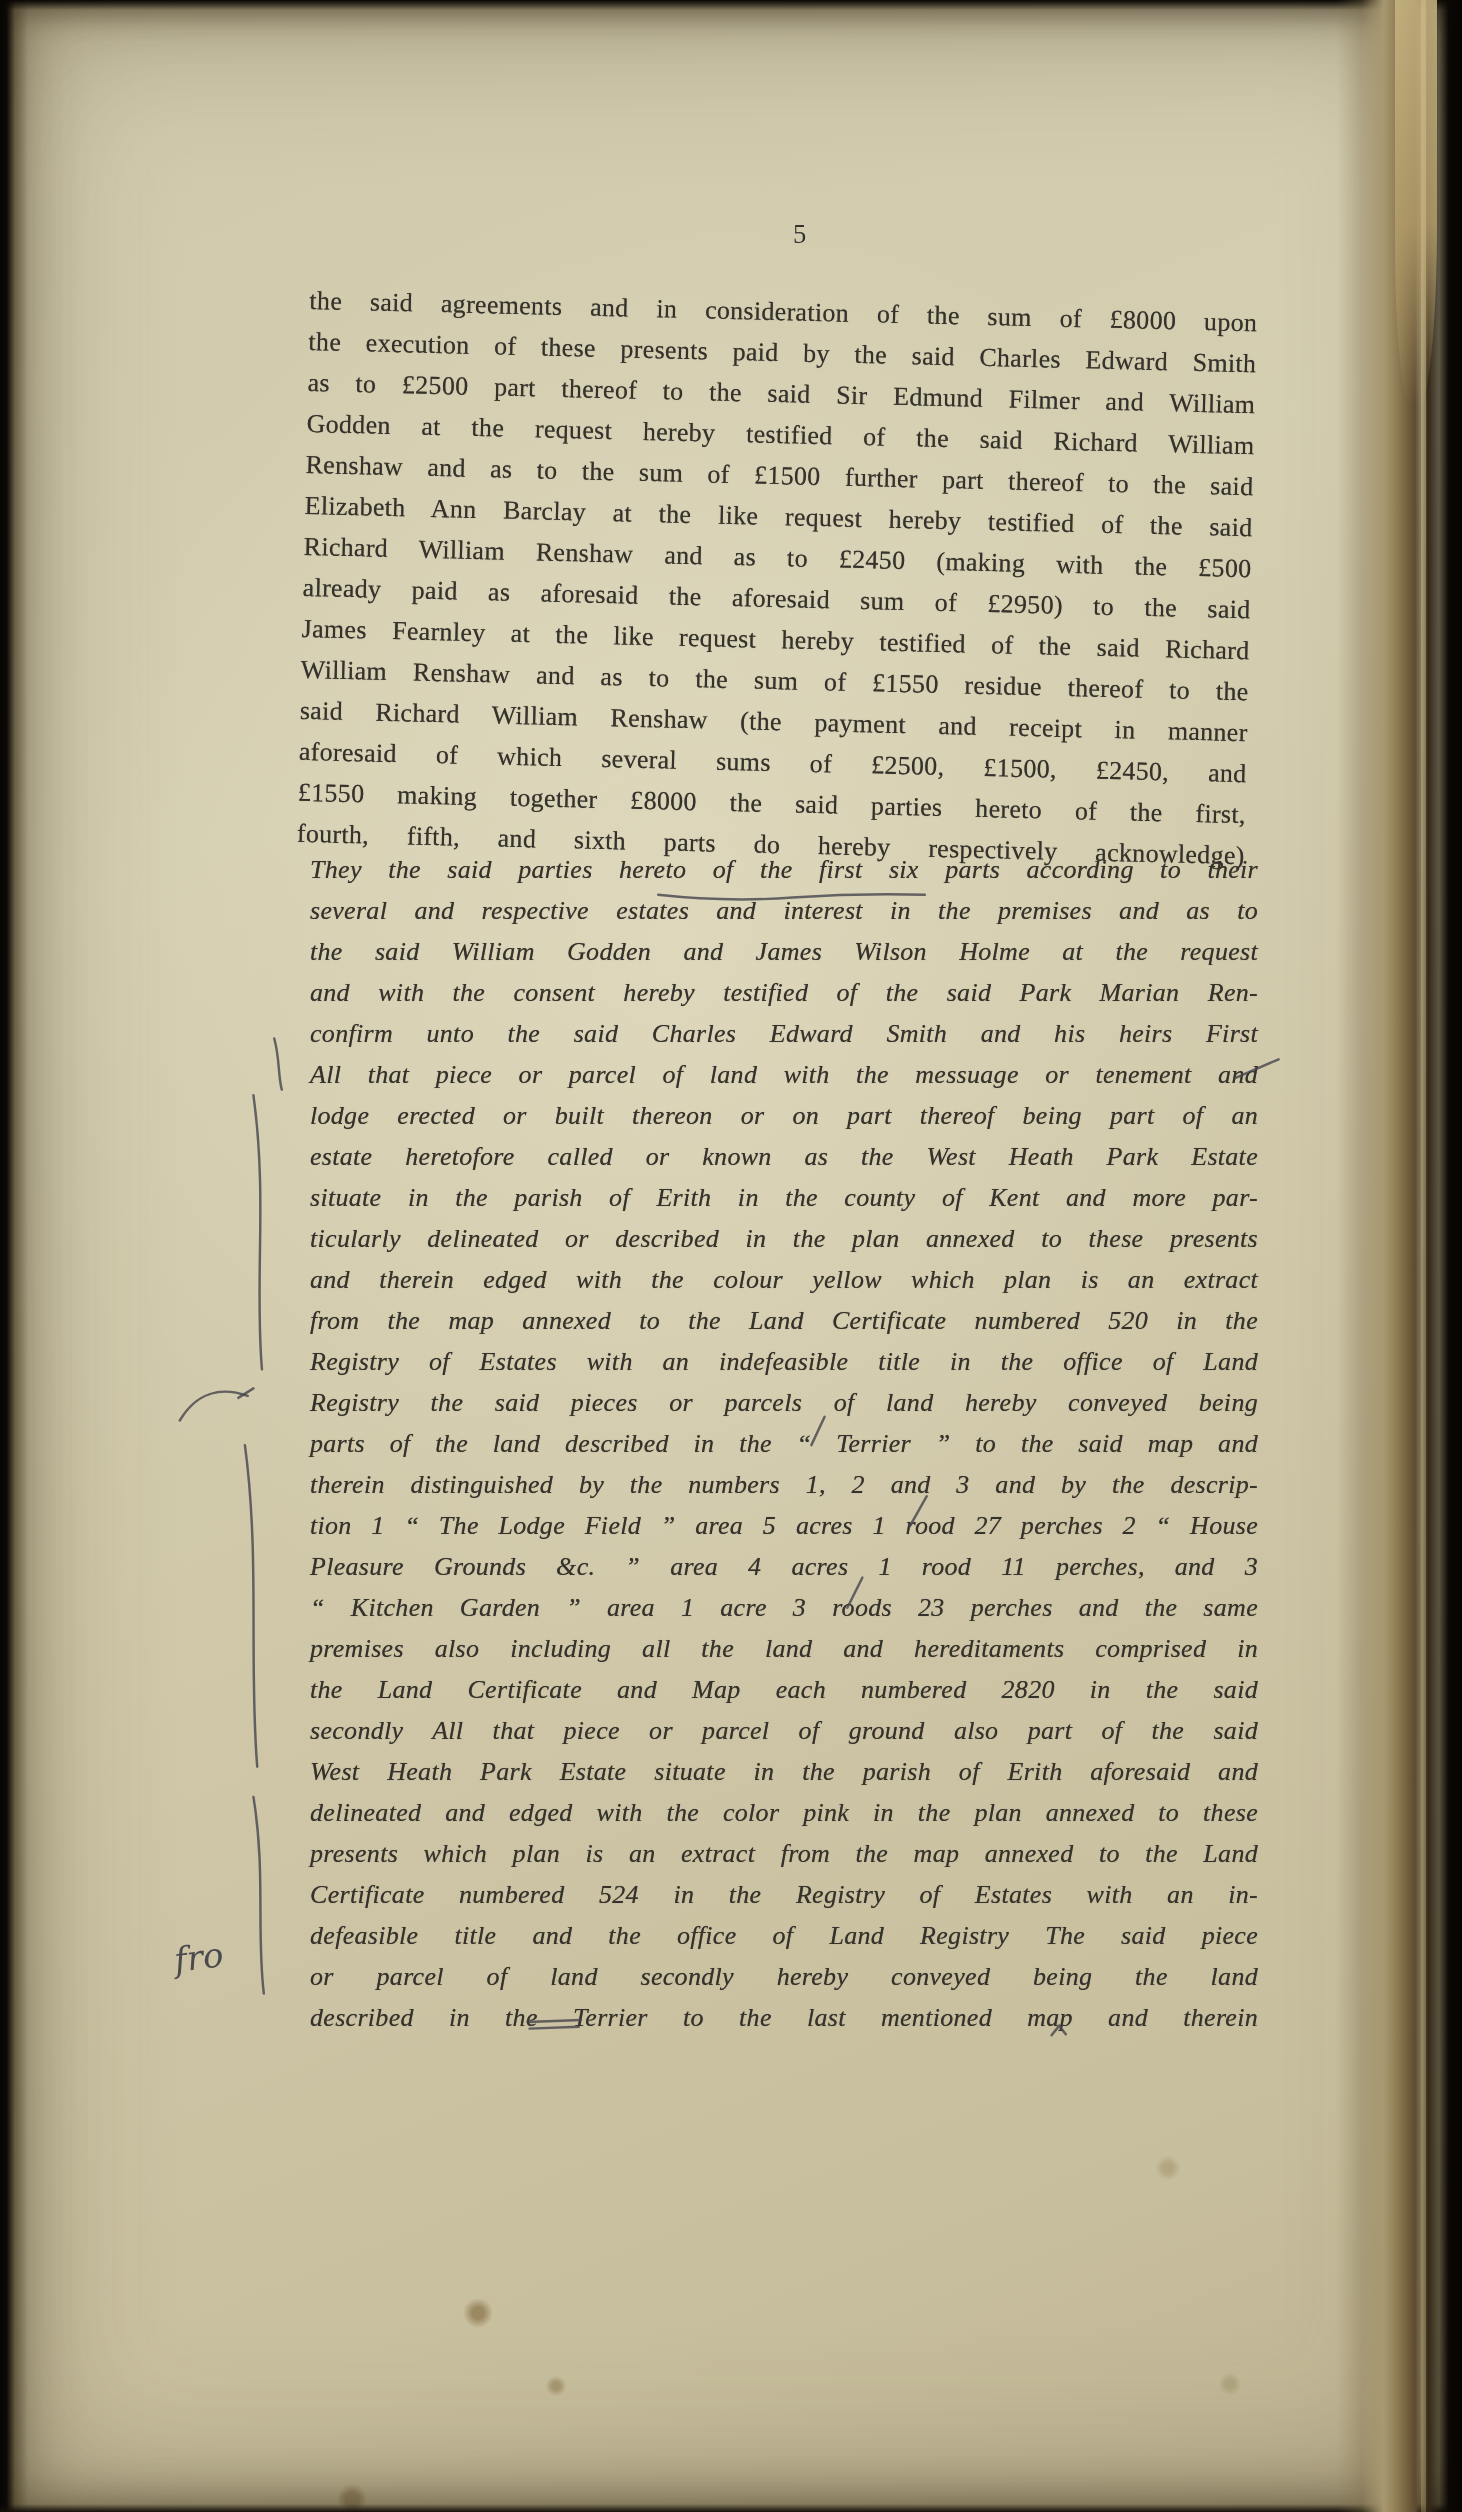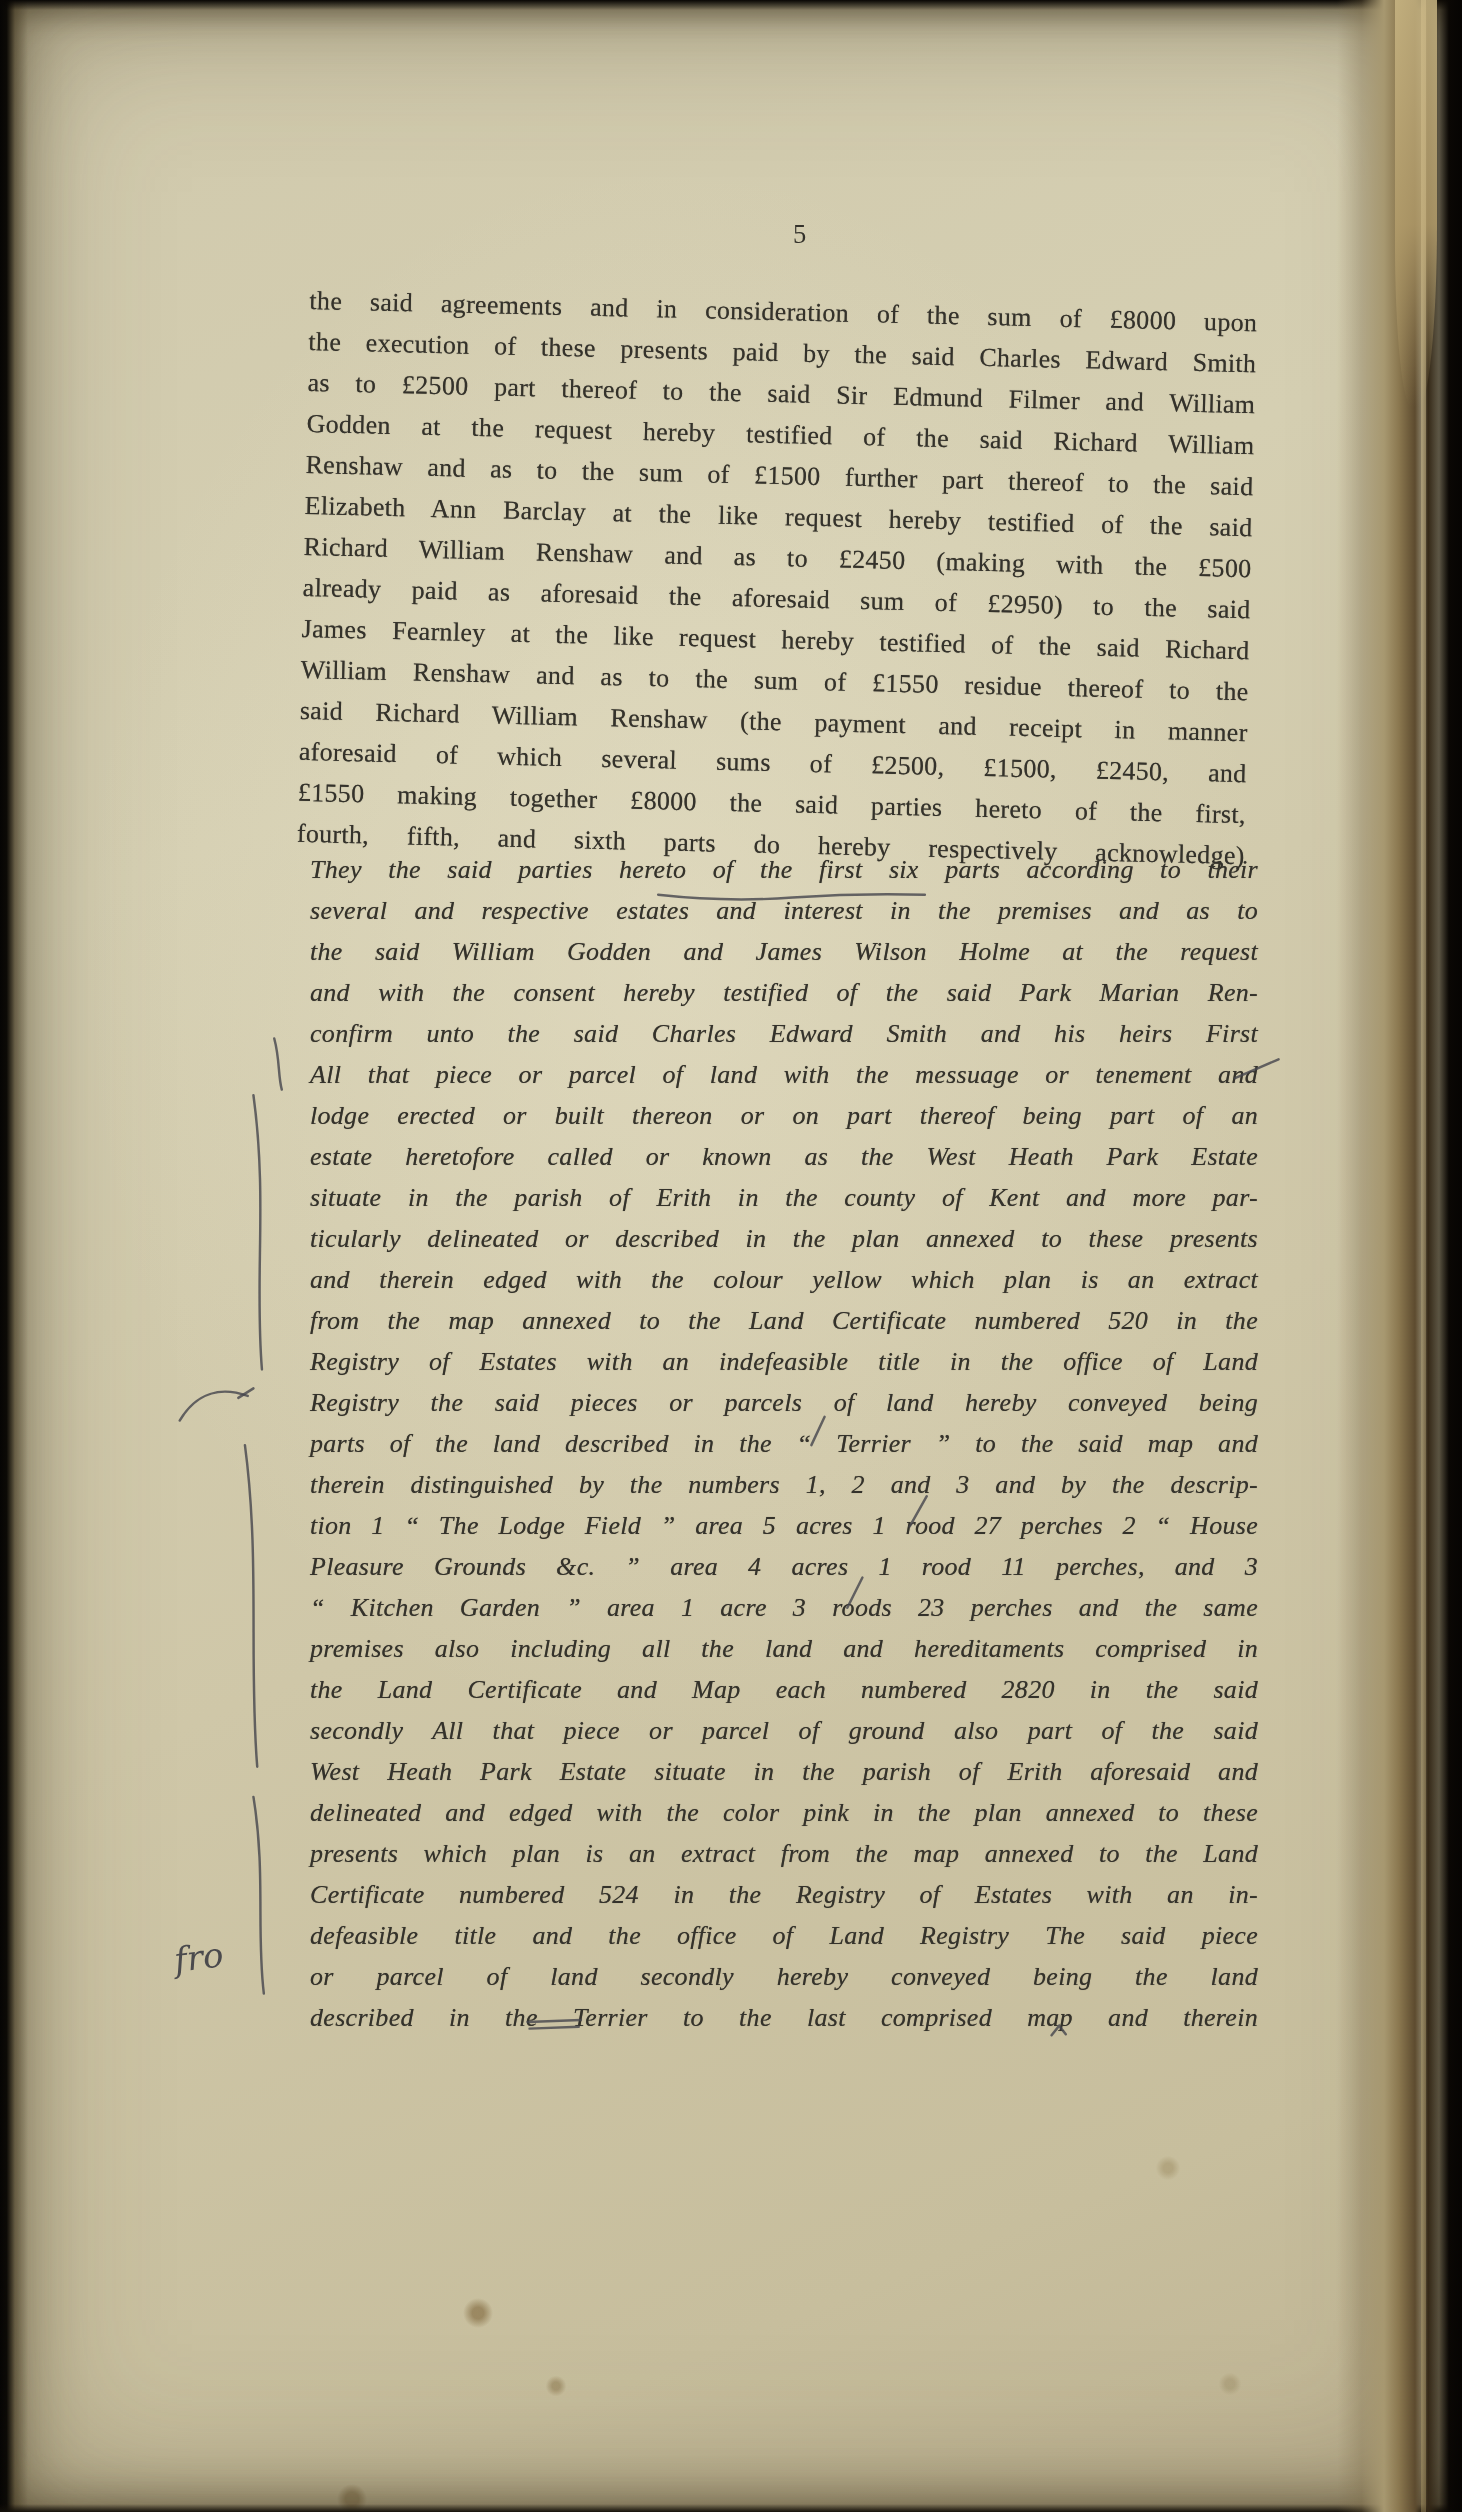--- a/index.html
+++ b/index.html
@@ -172,21 +172,21 @@
       <div class="line">“ Kitchen Garden ” area 1 acre 3 roods 23 perches and the same</div>
       <div class="line">premises also including all the land and hereditaments comprised in</div>
       <div class="line">the Land Certificate and Map each numbered 2820 in the said</div>
       <div class="line">secondly All that piece or parcel of ground also part of the said</div>
       <div class="line">West Heath Park Estate situate in the parish of Erith aforesaid and</div>
       <div class="line">delineated and edged with the color pink in the plan annexed to these</div>
       <div class="line">presents which plan is an extract from the map annexed to the Land</div>
       <div class="line">Certificate numbered 524 in the Registry of Estates with an in-</div>
       <div class="line">defeasible title and the office of Land Registry The said piece</div>
       <div class="line">or parcel of land secondly hereby conveyed being the land</div>
-      <div class="line">described in the Terrier to the last comprised map and therein</div>
+      <div class="line">described in the Terrier to the last mentioned map and therein</div>
     </div>
 
   <div id="margin-note">fro</div>
 
   <svg id="pen-marks" viewBox="0 0 1546 2656" xmlns="http://www.w3.org/2000/svg">
 
     <path d="M 268 1158 C 283 1268 269 1352 277 1448"></path>
     <path d="M 259 1528 C 275 1648 263 1758 272 1868"></path>
     <path d="M 268 1900 C 281 1980 271 2042 279 2108"></path>
     <path d="M 290 1098 C 296 1120 294 1138 298 1152"></path>

